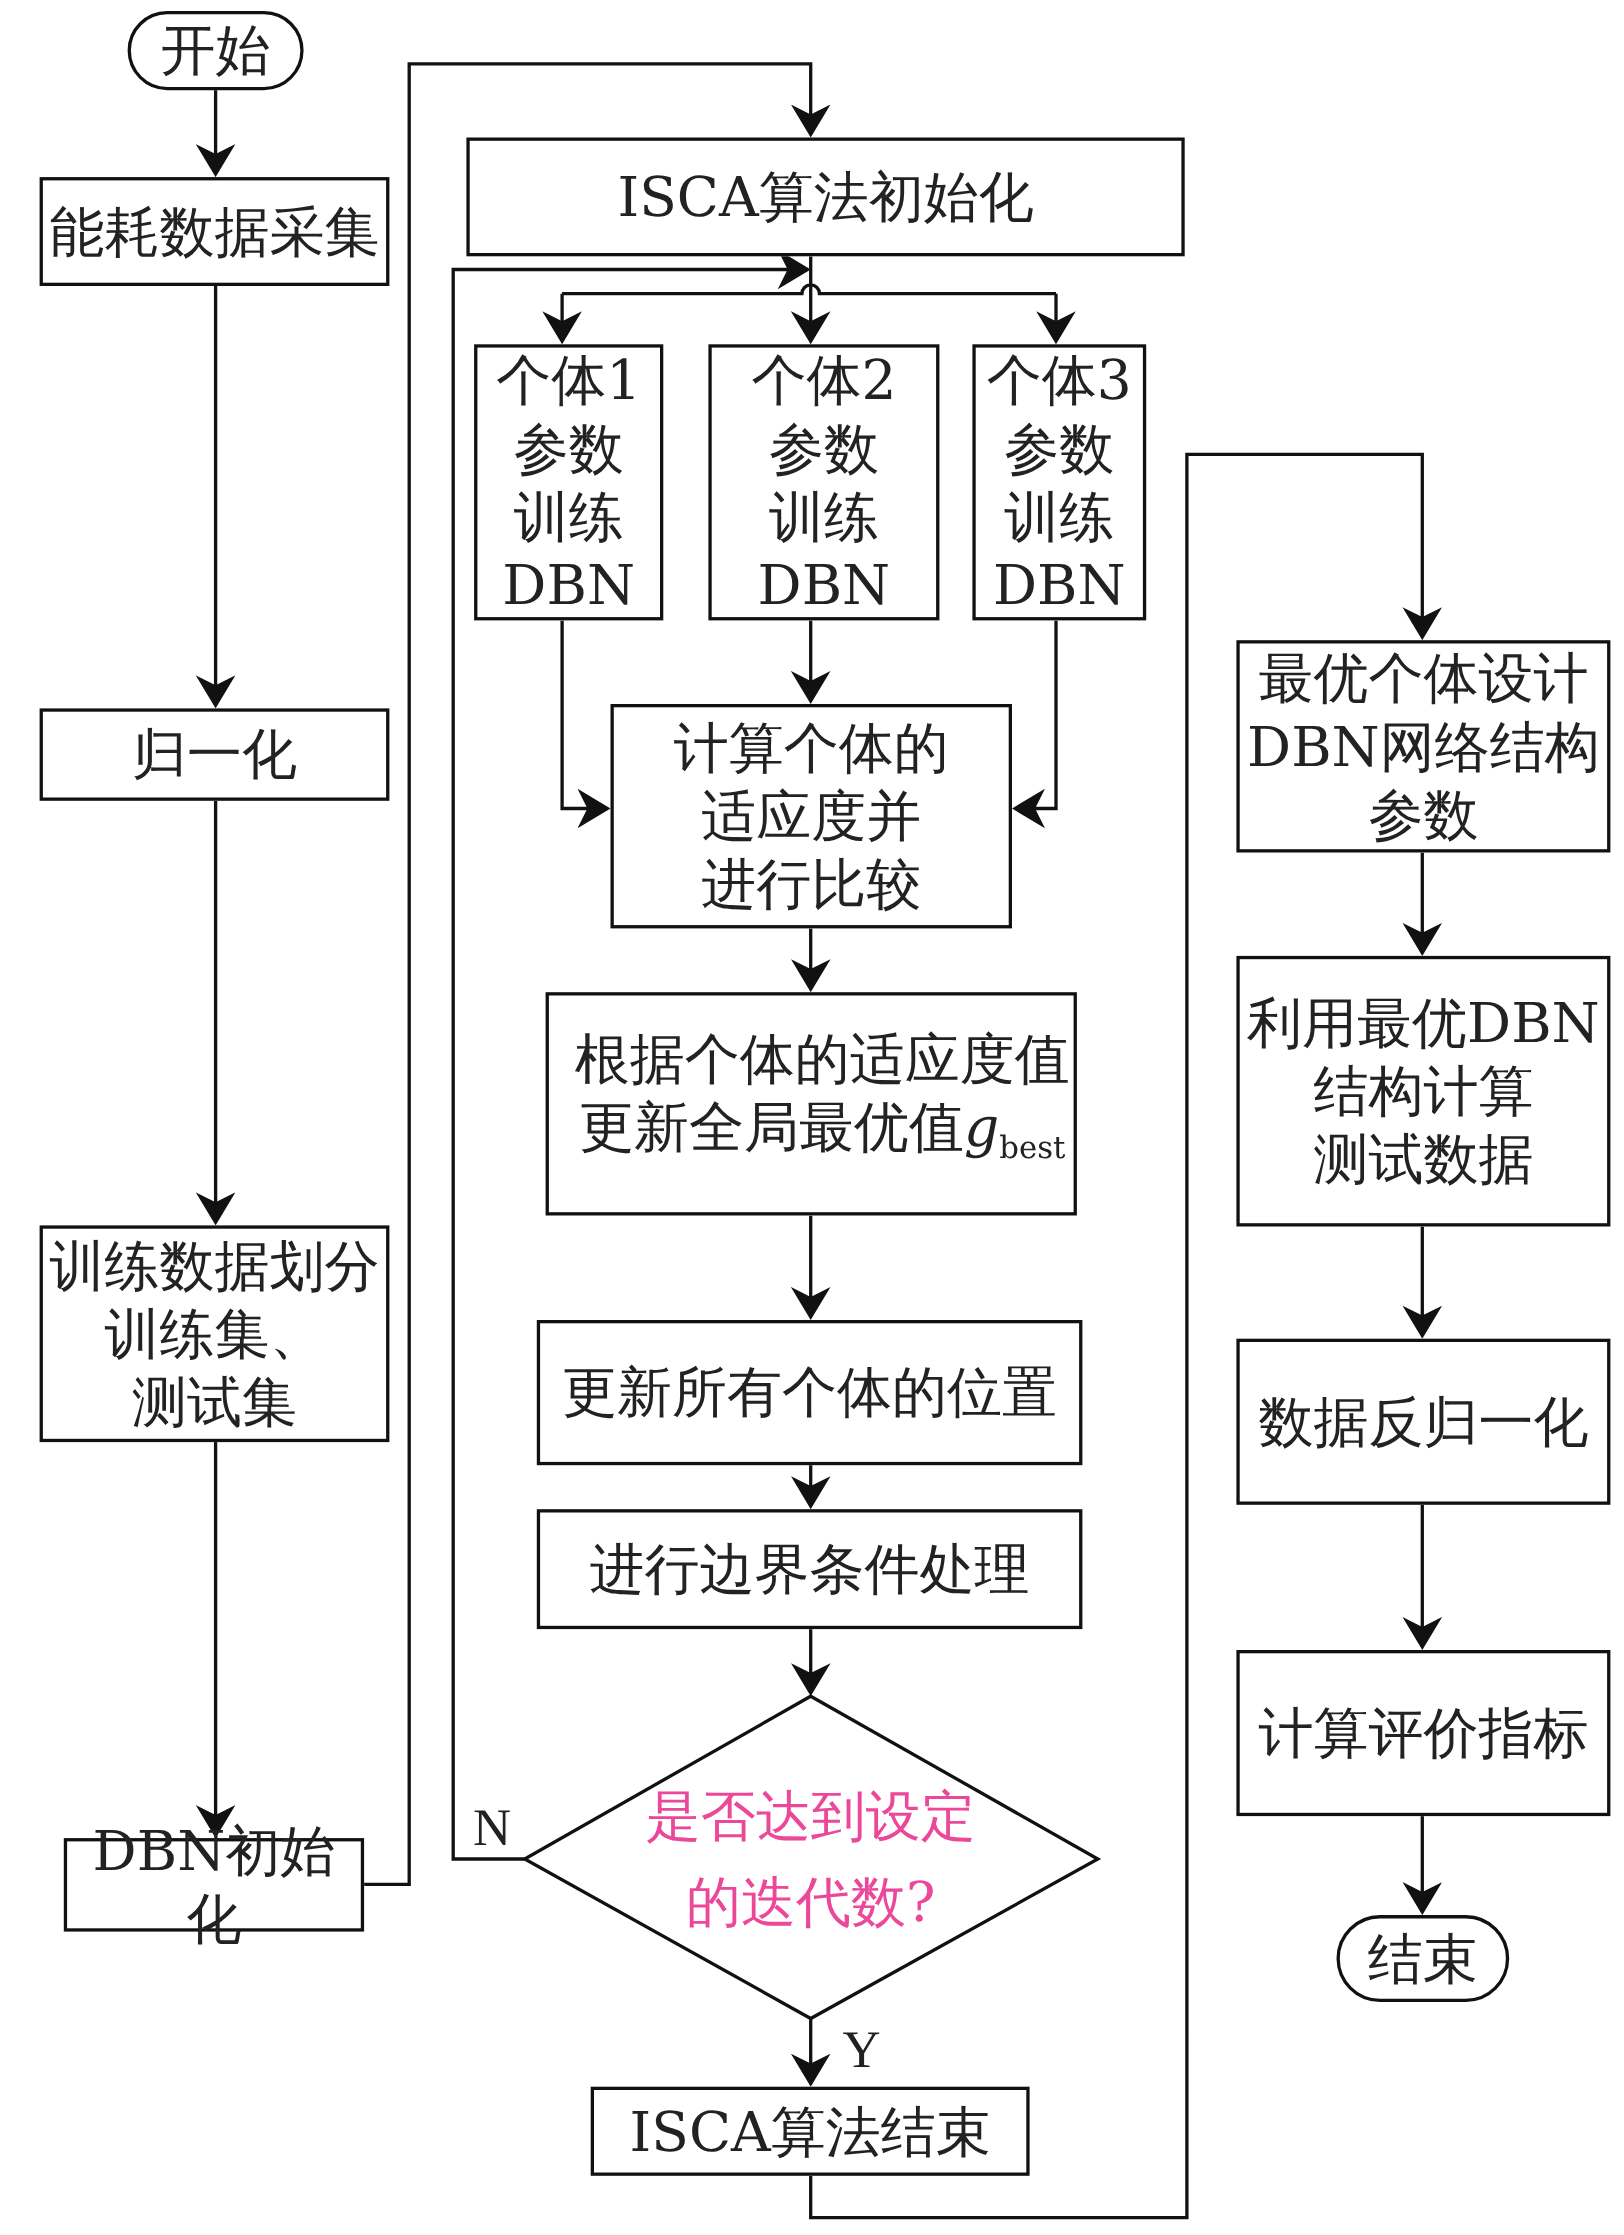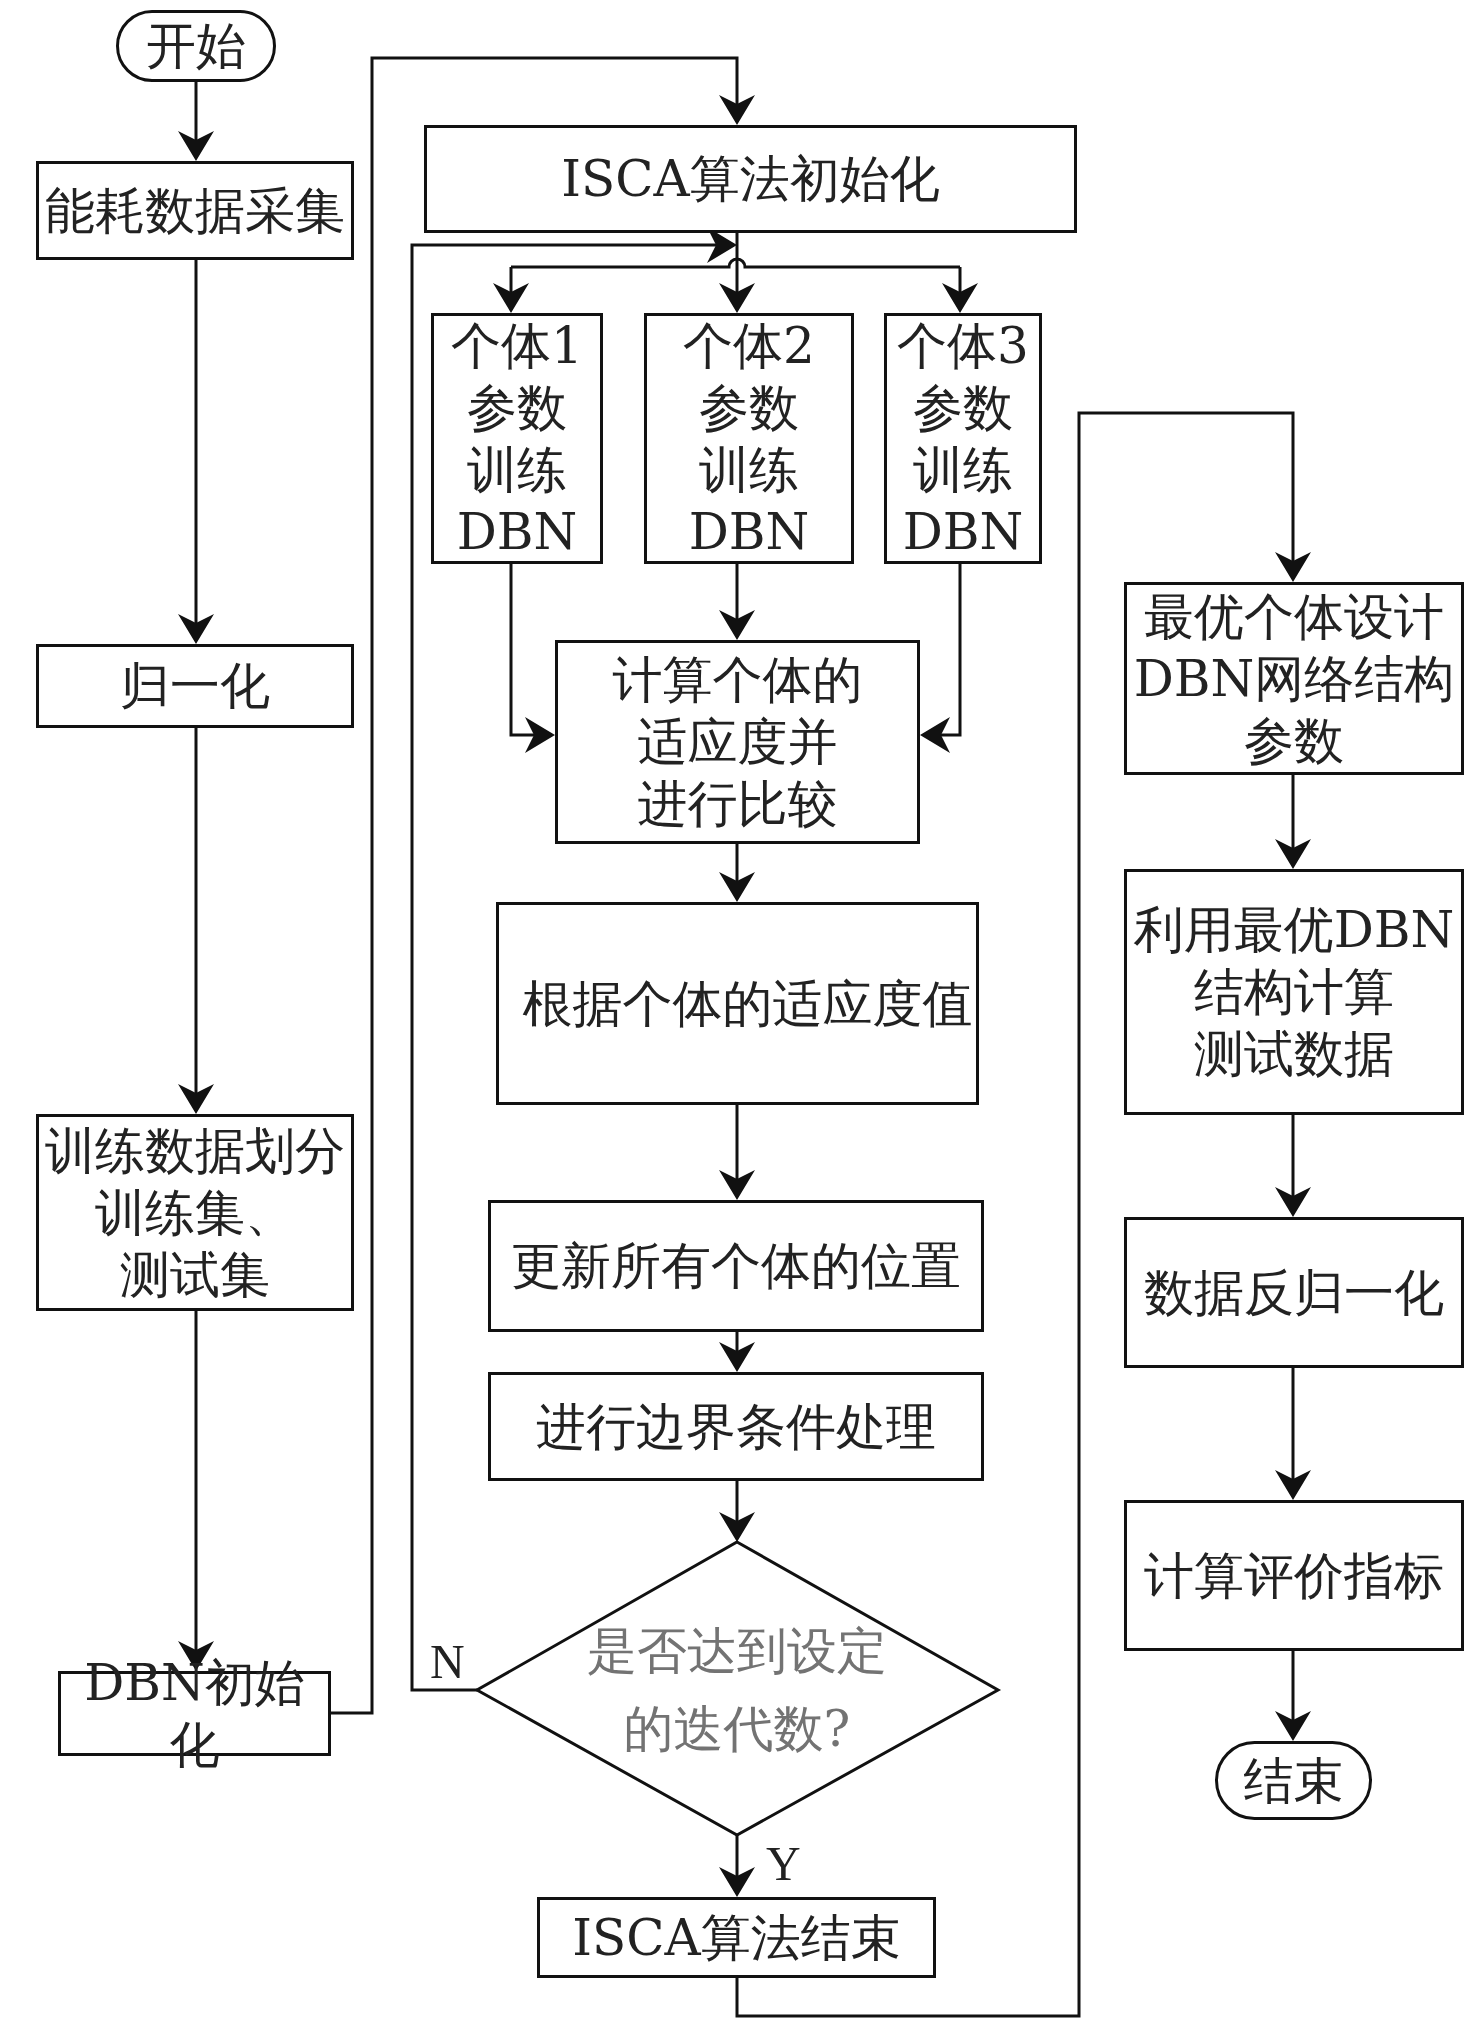--- a/index.html
+++ b/index.html
@@ -7,21 +7,21 @@
   svg { position: absolute; left: 0; top: 0; }
   .node {
     position: absolute; box-sizing: border-box; border: 3px solid #111;
     background: #fff; display: flex; align-items: center; justify-content: center;
     text-align: center; color: #222;
     font-family: "DejaVu Serif", "Liberation Serif", serif;
     font-size: 50px; line-height: 62px; white-space: pre-line;
   }
   .terminal { border-radius: 40px; }
   .plain { position: absolute; color: #222; font-family: "Liberation Serif", "DejaVu Serif", serif; font-size: 48px; }
-  .diamond-text { position: absolute; text-align: center; color: #737373; font-family: "DejaVu Serif", "Liberation Serif", serif; font-size: 50px; line-height: 78px; white-space: pre-line; }
+  .diamond-text { position: absolute; text-align: center; color: #ec4899; font-family: "DejaVu Serif", "Liberation Serif", serif; font-size: 50px; line-height: 78px; white-space: pre-line; }
   sub { font-size: 28px; }
   .gval { font-style: italic; }
 </style>
 </head>
 <body>
 
 <svg width="1476" height="2032" viewBox="0 0 1476 2032">
   <defs>
     <marker id="arr" markerWidth="10" markerHeight="12" refX="9" refY="6" orient="auto" markerUnits="strokeWidth">
       <path d="M0,0 L10,6 L0,12 L3,6 z" fill="#111"></path>
@@ -80,20 +80,21 @@
 DBN</div>
 <div class="node" style="left:884px;top:313px;width:158px;height:251px;">个体3
 参数
 训练
 DBN</div>
 <div class="node" style="left:555px;top:640px;width:365px;height:204px;">计算个体的
 适应度并
 进行比较</div>
 <div class="node" style="left:496px;top:902px;width:483px;height:203px;flex-direction:column;padding-left:20px;">
   <span>根据个体的适应度值</span>
+  <span><span>更新全局最优值</span><span class="gval">g</span><sub>best</sub></span>
 </div>
 <div class="node" style="left:488px;top:1200px;width:496px;height:132px;">更新所有个体的位置</div>
 <div class="node" style="left:488px;top:1372px;width:496px;height:109px;">进行边界条件处理</div>
 <div class="diamond-text" style="left:537px;top:1612px;width:400px;">是否达到设定
 的迭代数?</div>
 <div class="plain" style="left:430px;top:1634px;">N</div>
 <div class="plain" style="left:766px;top:1836px;">Y</div>
 <div class="node" style="left:537px;top:1897px;width:399px;height:81px;">ISCA算法结束</div>
 
 <div class="node" style="left:1124px;top:582px;width:340px;height:193px;">最优个体设计

